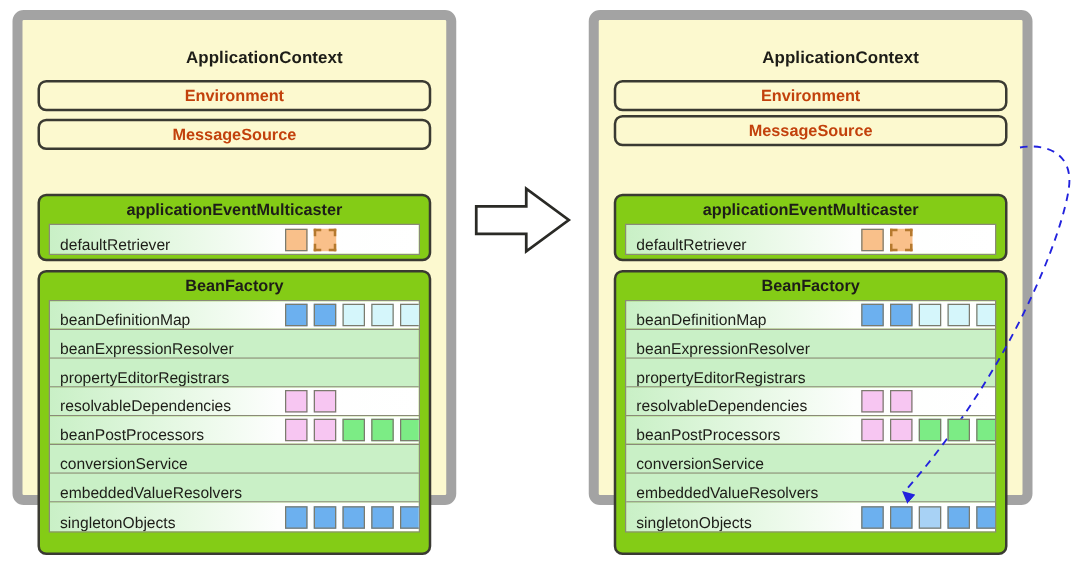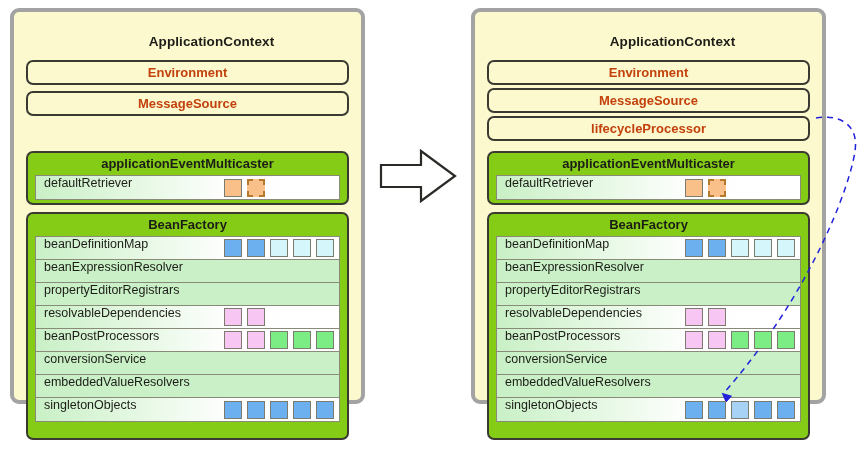--- a/index.html
+++ b/index.html
@@ -14,21 +14,21 @@
     font-family: "Liberation Sans", sans-serif;
     overflow: hidden;
   }
 
   
   .panel {
     position: absolute;
     top: 8px;
     height: 396px;
     background: #fcf9cf;
-    border: 4px solid #a3a3a3;
+    border: 8px solid #a3a3a3;
     border-radius: 9px;
     box-sizing: border-box;
     padding-left: 48px;
   }
   #panel-left  { left: 10px;  width: 355px; }
   #panel-right { left: 471px; width: 355px; }
 
   .panel-title {
     text-align: center;
     font-weight: bold;
@@ -79,21 +79,21 @@
     border: 1px solid #8a8a78;
     box-sizing: border-box;
   }
   .row {
     position: relative;
     height: 23px;
     border-bottom: 1px solid #8a8a78;
     box-sizing: border-box;
     background: #c9f0c6;
     display: flex;
-    align-items: flex-start;
+    align-items: flex-end;
     overflow: hidden;
   }
   .row:last-child { border-bottom: none; }
   .row.grad {
     background: linear-gradient(to right, #c9f0c6 0%, #e9f9e7 38%, #fdfefd 62%, #ffffff 100%);
   }
   .row-label {
     position: relative;
     z-index: 2;
     padding-left: 8px;
@@ -218,21 +218,20 @@
 
 <svg id="transition-arrow" viewBox="0 0 82 62">
   <polygon points="4,20 44,20 44,6 78,31 44,56 44,42 4,42" fill="#ffffff" stroke="#2a2a26" stroke-width="2.2" stroke-linejoin="miter"></polygon>
 </svg>
 
 <div class="panel" id="panel-right">
   <div class="panel-title">ApplicationContext</div>
 
   <div class="bar" style="top:48px;">Environment</div>
   <div class="bar" style="top:76px;">MessageSource</div>
-  <div class="bar" style="top:104px;">lifecycleProcessor</div>
 
   <div class="group" style="top:139px; height:54px;">
     <div class="group-title">applicationEventMulticaster</div>
     <div class="rows">
       <div class="row grad">
         <span class="row-label">defaultRetriever</span>
         <span class="slots">
           <span class="slot" style="background: rgb(249, 192, 138);"></span>
           <span class="slot dashed" style="background: rgb(249, 192, 138);"></span>
         </span>

